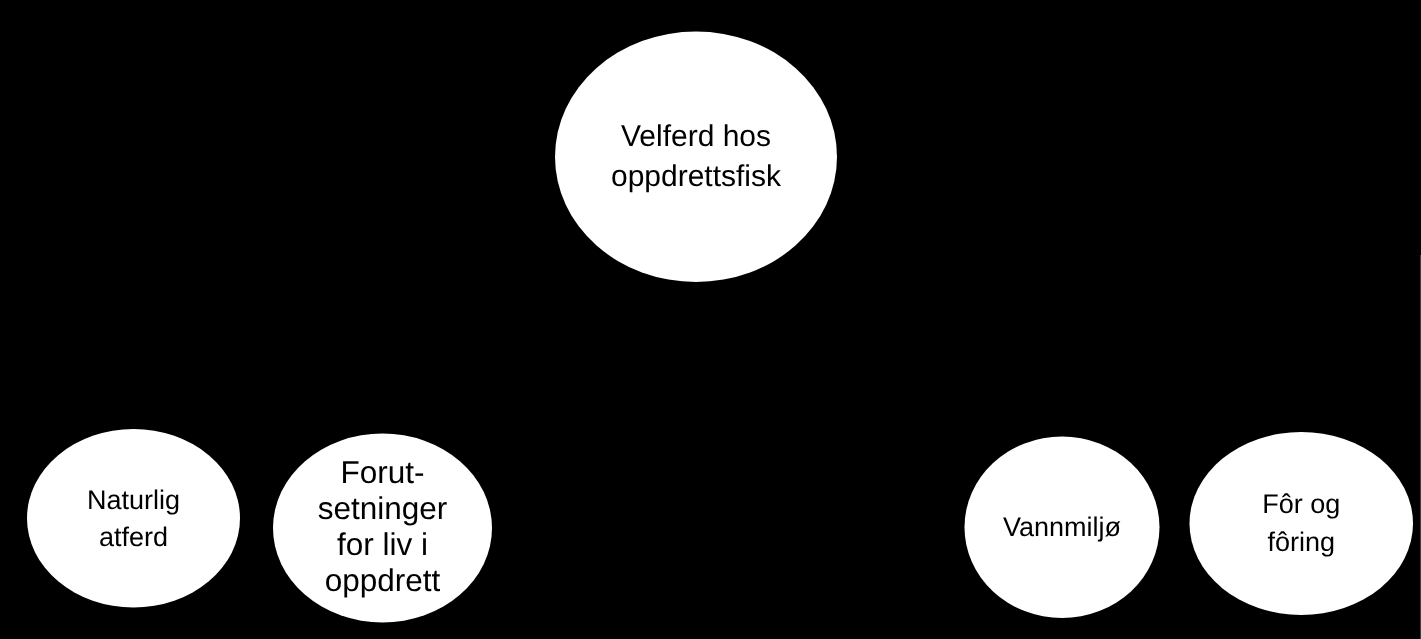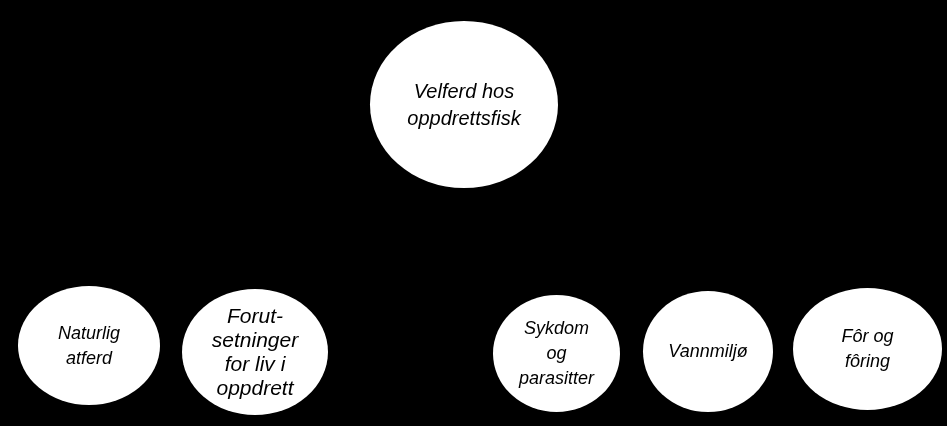--- a/index.html
+++ b/index.html
@@ -16,21 +16,20 @@
   }
   .node {
     position: absolute;
     background: var(--node-fill, #ffffff);
     border-radius: 50%;
     display: flex;
     align-items: center;
     justify-content: center;
     text-align: center;
     color: var(--node-text, #000000);
-    font-style: italic;
   }
   .node .label {
     white-space: pre-line;
   }
   .node-root {
     left: 370px; top: 21px;
     width: 188px; height: 167px;
     font-size: 20px;
     line-height: 27px;
   }
@@ -61,25 +60,20 @@
   </div>
 
   <div class="node node-child node-c1">
     <span class="label">Forut-
 setninger
 for liv i
 oppdrett</span>
   </div>
 
 
-  <div class="node node-child node-c3">
-    <span class="label">Sykdom
-og
-parasitter</span>
-  </div>
 
   <div class="node node-child node-c4">
     <span class="label">Vannmiljø</span>
   </div>
 
   <div class="node node-child node-c5">
     <span class="label">Fôr og
 fôring</span>
   </div>
 

